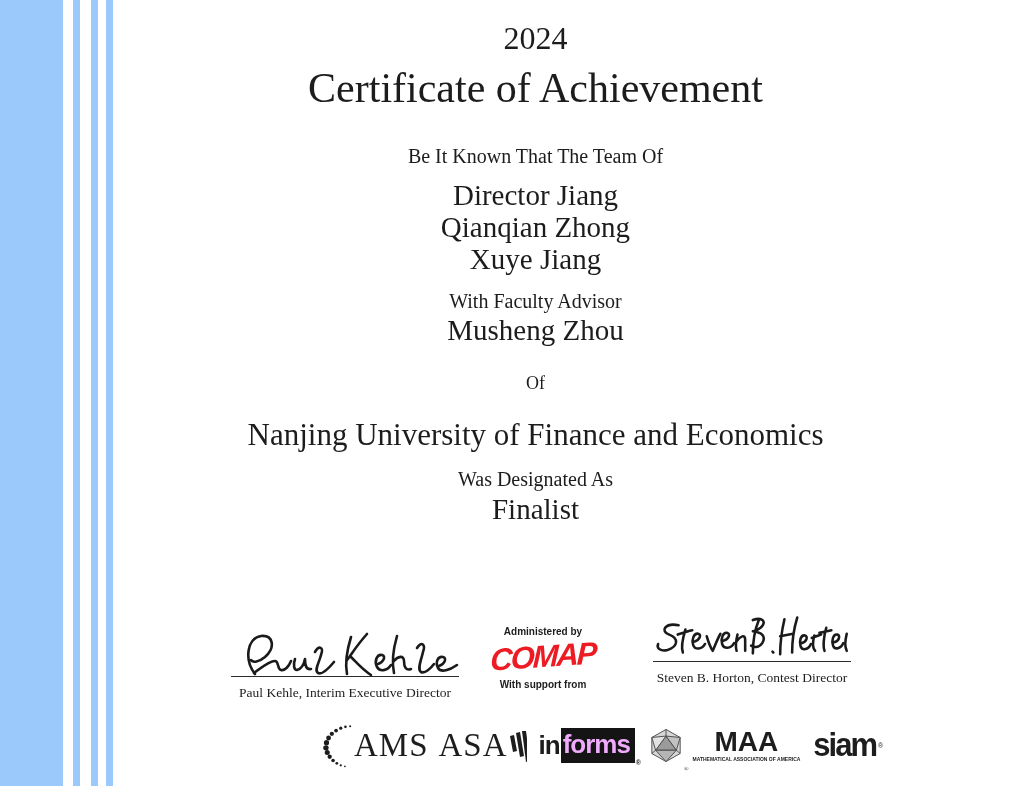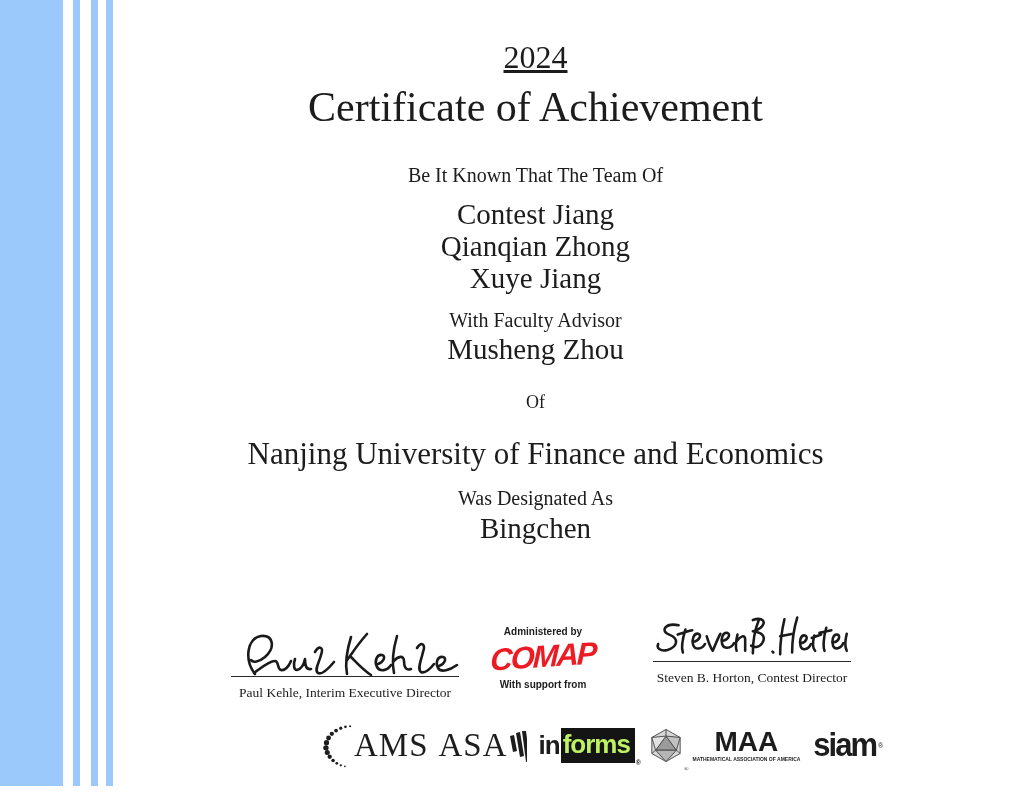--- a/index.html
+++ b/index.html
@@ -15,21 +15,21 @@
   }
   
   .stripe{position:absolute;top:0;height:786px;background:var(--accent);}
   .stripe-main{left:0;width:63px;}
   .stripe-a{left:73px;width:7px;}
   .stripe-b{left:91px;width:7px;}
   .stripe-c{left:106px;width:7px;}
 
   
   .content{position:absolute;left:128px;top:0;width:815px;text-align:center;}
-  .year{font-size:32px;padding-top:39px;text-decoration:underline;}
+  .year{font-size:32px;padding-top:20px;}
   .title{font-size:42px;margin-top:9px;line-height:46px;}
   .title sup{font-size:13px;vertical-align:super;}
   .subtitle{font-size:42px;margin-top:8px;line-height:46px;}
   .small-label{font-size:20px;}
   .intro1{margin-top:34px;}
   .names{font-size:29px;line-height:32px;margin-top:11px;}
   .advisor-intro{margin-top:15px;}
   .advisor-name{font-size:29px;line-height:32px;margin-top:1px;}
   .of-label{font-size:18px;margin-top:27px;}
   .institution{font-size:31px;margin-top:24px;line-height:34px;}
@@ -55,21 +55,21 @@
   
   .sponsors{position:absolute;left:322px;top:702px;width:460px;height:52px;
     display:flex;align-items:center;}
   .logo{display:flex;align-items:center;color:#1d1d1d;margin-top:35px;}
   .ams-text,.asa-text{font-size:33px;letter-spacing:1px;}
   .ams-text{margin-left:2px;}
   .asa{margin-left:10px;}
   .asa-bars{margin-left:1px;margin-top:4px;}
   .informs{margin-left:12px;position:relative;font-family:"Liberation Sans","DejaVu Sans",sans-serif;font-weight:bold;}
   .informs-in{font-size:26px;letter-spacing:-1px;}
-  .informs-box{background:#141414;color:#bef264;font-size:26px;letter-spacing:-1px;
+  .informs-box{background:#141414;color:#f0abfc;font-size:26px;letter-spacing:-1px;
     padding:1px 5px 3px 2px;margin-left:1px;}
   .informs-reg{position:absolute;right:-6px;bottom:-3px;font-size:7px;}
   .maa{margin-left:14px;}
   .maa-col{display:flex;flex-direction:column;align-items:center;margin-left:4px;
     font-family:"Liberation Sans","DejaVu Sans",sans-serif;}
   .maa-text{font-size:28px;font-weight:bold;line-height:26px;letter-spacing:0px;}
   .maa-caption{font-size:5px;font-weight:bold;white-space:nowrap;margin-top:1px;}
   .maa-reg{font-size:6px;align-self:flex-end;margin-left:1px;margin-bottom:-8px;}
   .siam{margin-left:13px;position:relative;font-family:"Liberation Sans","DejaVu Sans",sans-serif;}
   .siam-text{font-size:31px;font-weight:bold;letter-spacing:-2px;transform:scaleY(1.05);display:inline-block;}
@@ -83,33 +83,33 @@
 <div class="stripe stripe-a"></div>
 <div class="stripe stripe-b"></div>
 <div class="stripe stripe-c"></div>
 
 <div class="content">
   <div class="year">2024</div>
   <div class="subtitle">Certificate of Achievement</div>
 
   <div class="small-label intro1">Be It Known That The Team Of</div>
   <div class="names">
-    <div>Contest Jiang</div>
+    <div>Director Jiang</div>
     <div>Qianqian Zhong</div>
     <div>Xuye Jiang</div>
   </div>
 
   <div class="small-label advisor-intro">With Faculty Advisor</div>
   <div class="advisor-name">Musheng Zhou</div>
 
   <div class="of-label">Of</div>
   <div class="institution">Nanjing University of Finance and Economics</div>
 
   <div class="small-label designated">Was Designated As</div>
-  <div class="designation">Bingchen</div>
+  <div class="designation">Finalist</div>
 </div>
 
 <div class="sig sig-left">
   <svg width="228" height="52" viewBox="0 0 228 52">
     <g class="sig-script" stroke-width="2.6">
       <path d="M24,46 C13,32 16,10 30,8 C42,7 45,19 34,29 C28,34 22,35 20,32"></path>
       <path d="M23,45 C30,40 38,33 44,33 C48,33 46,41 50,42 C54,43 58,38 60,33"></path>
       <path d="M64,31 C62,37 63,42 66,42 C70,41 73,36 74,31 C74,37 75,42 80,41"></path>
       <path d="M84,24 C88,17 93,19 90,27 C88,35 83,42 87,45 C91,47 98,40 103,34"></path>
       <path d="M120,9 C116,22 114,36 116,46"></path>

